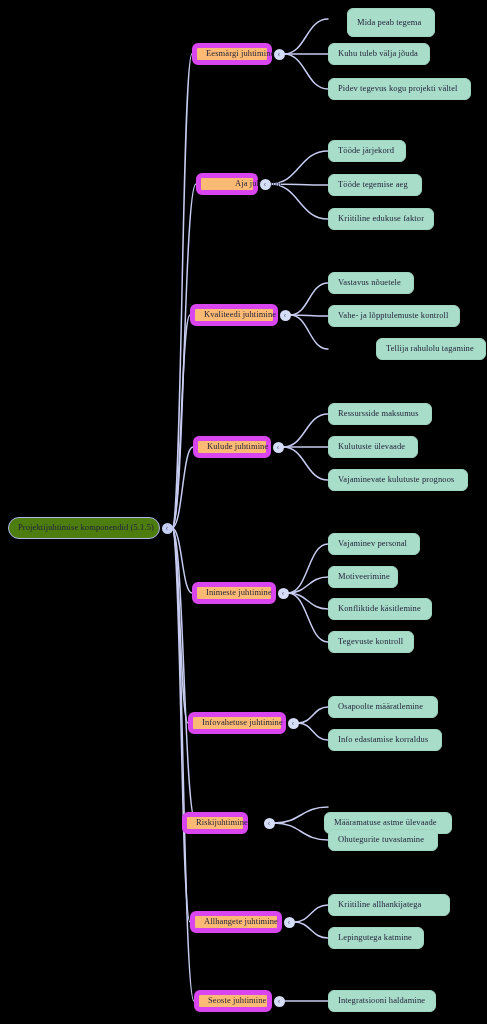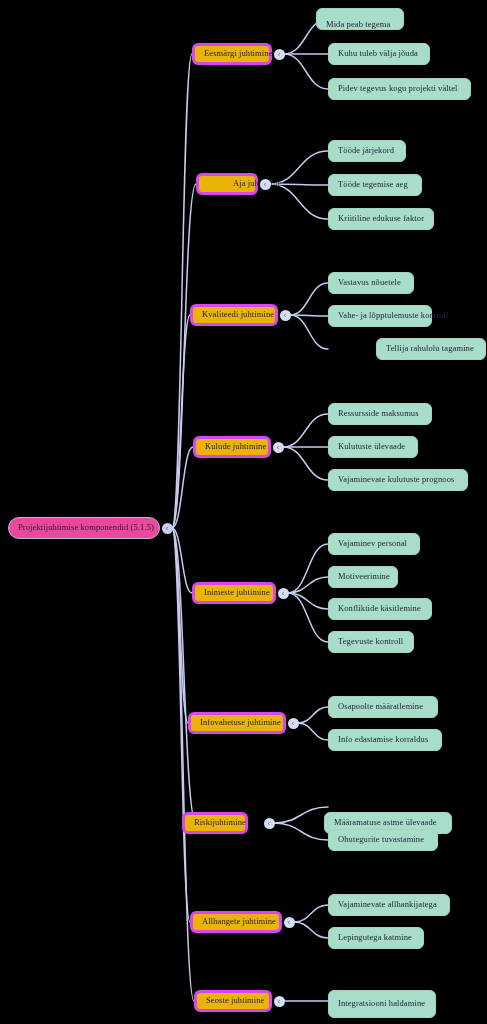--- a/index.html
+++ b/index.html
@@ -37,28 +37,28 @@
     justify-content: flex-start;
     border-radius: 6px;
     font-size: 8.5px;
     line-height: 1.1;
     color: #24243a;
     padding: 0 9px;
     white-space: nowrap;
     letter-spacing: 0.1px;
   }
   .node.root {
-    background: #ec4899;
+    background: #4d7c0f;
     border: 1px solid #b0b6ee;
     font-size: 8.5px;
     border-radius: 11px;
   }
   .node.branch {
-    background: #eab308;
-    border: 3px solid #d946ef;
+    background: #fdba74;
+    border: 5px solid #d946ef;
     border-radius: 6px;
   }
   .node.leaf {
     background: #a8ddca;
     border: 1px solid #9ed5c1;
     border-radius: 6px;
   }
   .hub {
     position: absolute;
     width: 11px;
@@ -125,21 +125,21 @@
       </div>
       <div class="hub root-hub" style="left: 161.5px; top: 522.5px;">
         <span class="hub-glyph">‹</span>
       </div>
       <div class="node branch" style="left: 192px; top: 43px; width: 80px; height: 22px;">
         <span>Eesmärgi juhtimine</span>
       </div>
       <div class="hub" style="left: 273.5px; top: 48.5px;">
         <span class="hub-glyph">‹</span>
       </div>
-      <div class="node leaf" style="left: 316px; top: 8px; width: 88px; height: 22px; align-items: flex-end;">
+      <div class="node leaf" style="left: 347px; top: 8px; width: 88px; height: 29px;">
         <span>Mida peab tegema</span>
       </div>
       <div class="node leaf" style="left: 328px; top: 43px; width: 102px; height: 22px;">
         <span>Kuhu tuleb välja jõuda</span>
       </div>
       <div class="node leaf" style="left: 328px; top: 78px; width: 143px; height: 22px;">
         <span>Pidev tegevus kogu projekti vältel</span>
       </div>
       <div class="node branch" style="left: 196px; top: 173px; width: 62px; height: 22px; padding-left: 34px;">
         <span>Aja juhtimine</span>
@@ -158,21 +158,21 @@
       </div>
       <div class="node branch" style="left: 190px; top: 304px; width: 88px; height: 22px;">
         <span>Kvaliteedi juhtimine</span>
       </div>
       <div class="hub" style="left: 279.5px; top: 309.5px;">
         <span class="hub-glyph">‹</span>
       </div>
       <div class="node leaf" style="left: 328px; top: 272px; width: 86px; height: 22px;">
         <span>Vastavus nõuetele</span>
       </div>
-      <div class="node leaf" style="left: 328px; top: 305px; width: 104px; height: 22px;">
+      <div class="node leaf" style="left: 328px; top: 305px; width: 132px; height: 22px;">
         <span>Vahe- ja lõpptulemuste kontroll</span>
       </div>
       <div class="node leaf" style="left: 328px; top: 338px; width: 110px; height: 22px; margin-left: 48px;">
         <span>Tellija rahulolu tagamine</span>
       </div>
       <div class="node branch" style="left: 193px; top: 436px; width: 78px; height: 22px;">
         <span>Kulude juhtimine</span>
       </div>
       <div class="hub" style="left: 272.5px; top: 441.5px;">
         <span class="hub-glyph">‹</span>
@@ -228,28 +228,28 @@
       <div class="node leaf" style="left: 328px; top: 829px; width: 110px; height: 22px;">
         <span>Ohutegurite tuvastamine</span>
       </div>
       <div class="node branch" style="left: 190px; top: 911px; width: 92px; height: 22px;">
         <span>Allhangete juhtimine</span>
       </div>
       <div class="hub" style="left: 283.5px; top: 916.5px;">
         <span class="hub-glyph">‹</span>
       </div>
       <div class="node leaf" style="left: 328px; top: 894px; width: 122px; height: 22px;">
-        <span>Vajaminevate allhankijatega</span>
+        <span>Kriitiline allhankijatega</span>
       </div>
       <div class="node leaf" style="left: 328px; top: 927px; width: 96px; height: 22px;">
         <span>Lepingutega katmine</span>
       </div>
       <div class="node branch" style="left: 194px; top: 990px; width: 78px; height: 22px;">
         <span>Seoste juhtimine</span>
       </div>
       <div class="hub" style="left: 273.5px; top: 995.5px;">
         <span class="hub-glyph">‹</span>
       </div>
-      <div class="node leaf" style="left: 328px; top: 990px; width: 108px; height: 28px;">
+      <div class="node leaf" style="left: 328px; top: 990px; width: 108px; height: 22px;">
         <span>Integratsiooni haldamine</span>
       </div>
     </div>
 </div>
 
 </body></html>

